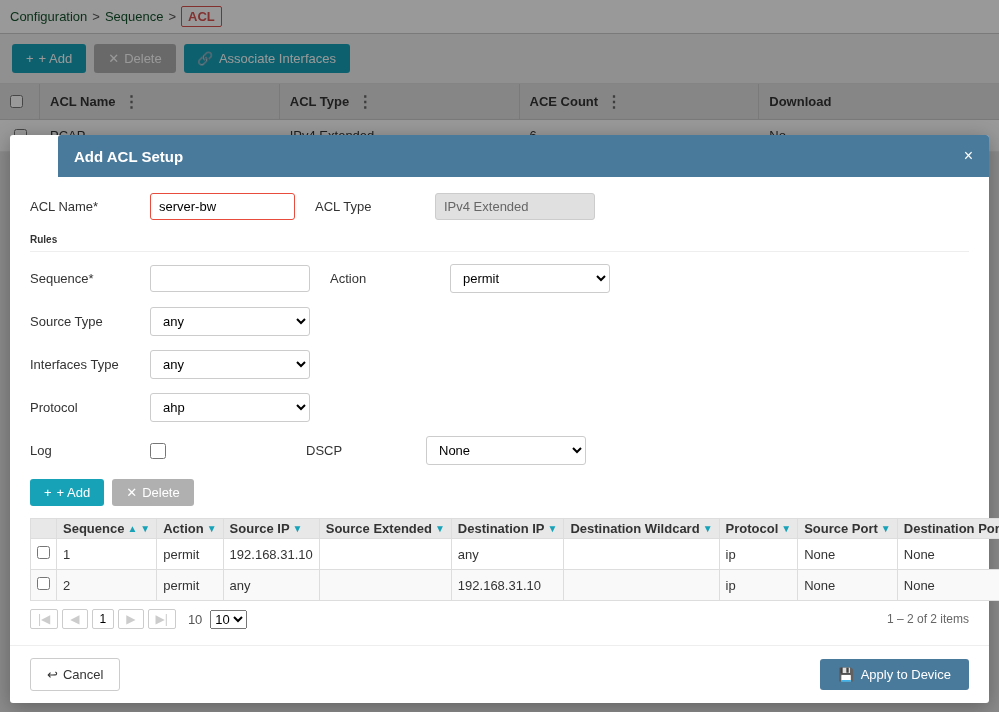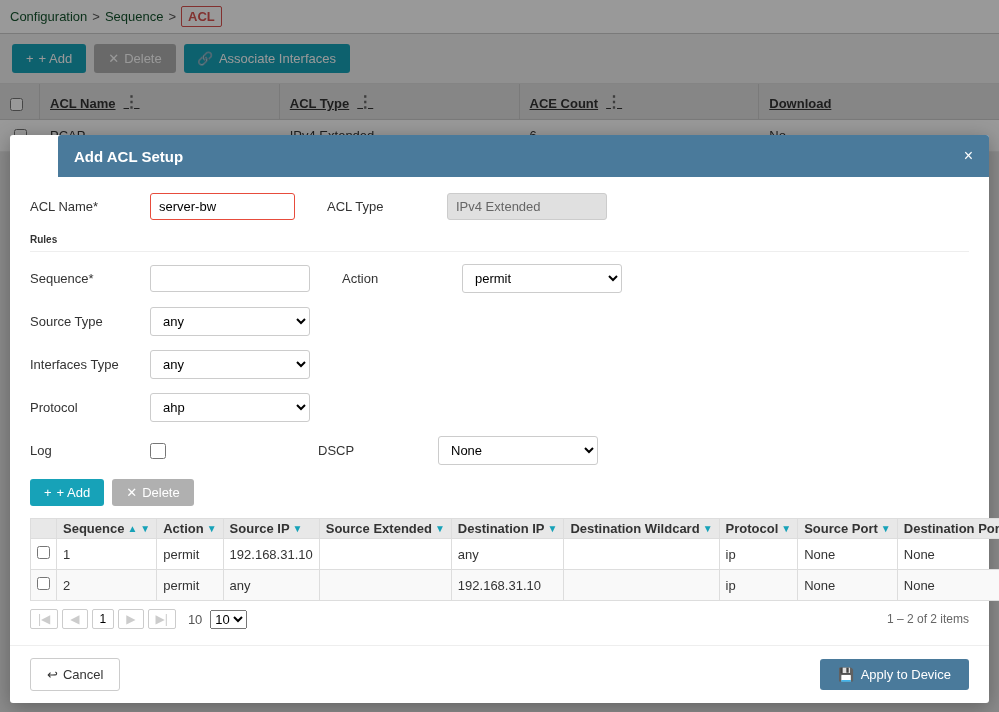--- a/index.html
+++ b/index.html
@@ -12,39 +12,39 @@
     .top-nav .sep { margin: 0 5px; color: #555; }
 
     
     .toolbar { background: #f0f0f0; padding: 10px 12px; display: flex; gap: 8px; border-bottom: 1px solid #ddd; }
     .btn-add { background: #17a2b8; color: #fff; border: none; padding: 7px 14px; border-radius: 3px; cursor: pointer; display: flex; align-items: center; gap: 5px; font-size: 13px; }
     .btn-delete { background: #b0b0b0; color: #fff; border: none; padding: 7px 14px; border-radius: 3px; cursor: pointer; display: flex; align-items: center; gap: 5px; font-size: 13px; }
     .btn-associate { background: #17a2b8; color: #fff; border: none; padding: 7px 14px; border-radius: 3px; cursor: pointer; display: flex; align-items: center; gap: 5px; font-size: 13px; }
 
     
     .main-table-header { display: grid; grid-template-columns: 40px 1fr 1fr 1fr 1fr; background: #e0e0e0; border-bottom: 1px solid #ccc; }
-    .main-table-header .col { padding: 8px 10px; font-weight: bold; color: #333; display: flex; align-items: flex-end; gap: 4px; border-right: 1px solid #ccc; text-decoration: underline; }
+    .main-table-header .col { padding: 8px 10px; font-weight: bold; color: #333; display: flex; align-items: center; gap: 4px; border-right: 1px solid #ccc; }
     .main-table-header .col:last-child { border-right: none; }
 
     
     .main-table-row { display: grid; grid-template-columns: 40px 1fr 1fr 1fr 1fr; background: #fff; border-bottom: 1px solid #eee; }
     .main-table-row .cell { padding: 8px 10px; color: #333; display: flex; align-items: center; }
 
     
     .modal-overlay { position: absolute; top: 0; left: 0; width: 100%; height: 100%; background: rgba(0,0,0,0.4); }
 
     
     .modal { position: absolute; top: 135px; left: 10px; right: 10px; background: #fff; border-radius: 3px; box-shadow: 0 4px 20px rgba(0,0,0,0.3); z-index: 10; }
     .modal-header { background: #4a7a9b; color: #fff; padding: 12px 16px; display: flex; justify-content: space-between; align-items: center; border-radius: 3px 3px 0 0; margin-left: 48px; }
     .modal-header .title { font-size: 15px; font-weight: bold; }
     .modal-header .close-btn { background: none; border: none; color: #fff; font-size: 16px; cursor: pointer; }
     .modal-body { padding: 16px 20px; }
 
     
-    .form-row { display: flex; align-items: center; margin-bottom: 14px; gap: 32px; }
+    .form-row { display: flex; align-items: center; margin-bottom: 14px; gap: 20px; }
     .form-group { display: flex; align-items: center; gap: 10px; }
     .form-label { width: 110px; color: #333; font-size: 13px; }
     .form-input { border: 1px solid #e74c3c; padding: 5px 8px; border-radius: 3px; width: 145px; font-size: 13px; outline: none; }
     .form-input-normal { border: 1px solid #ccc; padding: 5px 8px; border-radius: 3px; width: 160px; font-size: 13px; background: #fff; }
     .form-input-disabled { border: 1px solid #ccc; padding: 5px 8px; border-radius: 3px; width: 160px; font-size: 13px; background: #e0e0e0; color: #666; }
     .form-select { border: 1px solid #ccc; padding: 5px 8px; border-radius: 3px; width: 160px; font-size: 13px; background: #fff; cursor: pointer; appearance: auto; }
 
     
     .section-title { font-size: 10px; font-weight: bold; color: #333; margin-bottom: 12px; padding-bottom: 6px; border-bottom: 1px solid #eee; }
 

